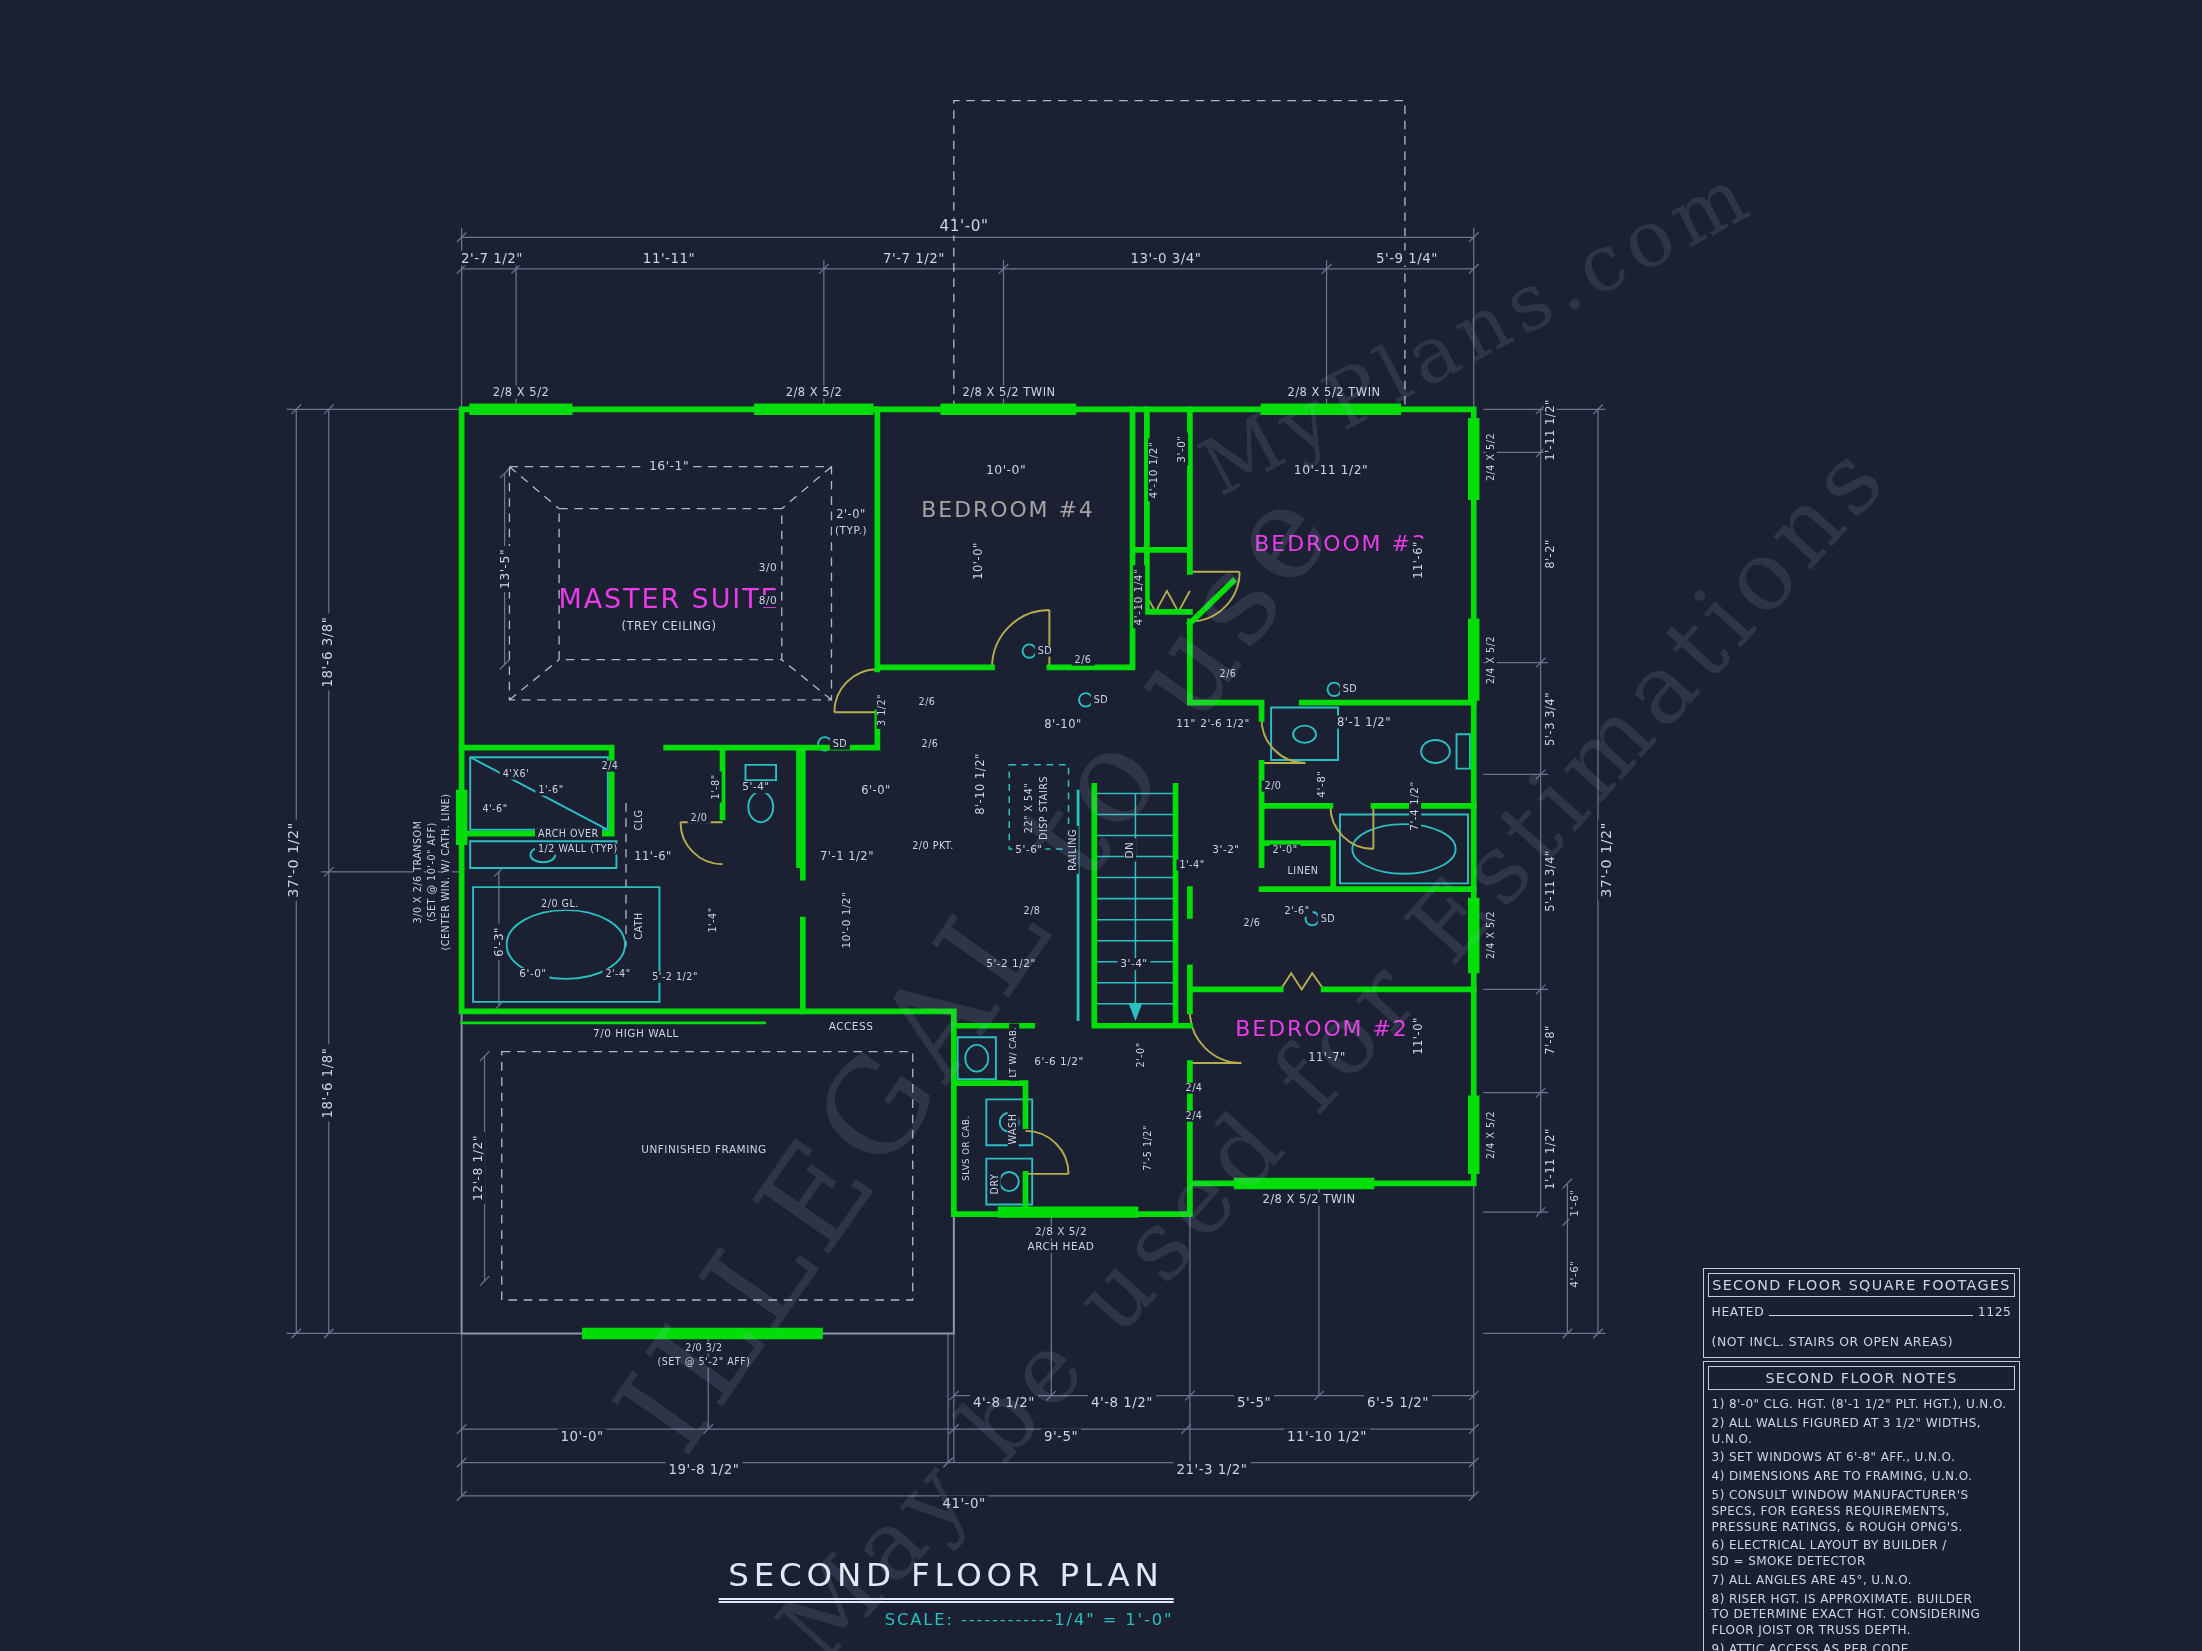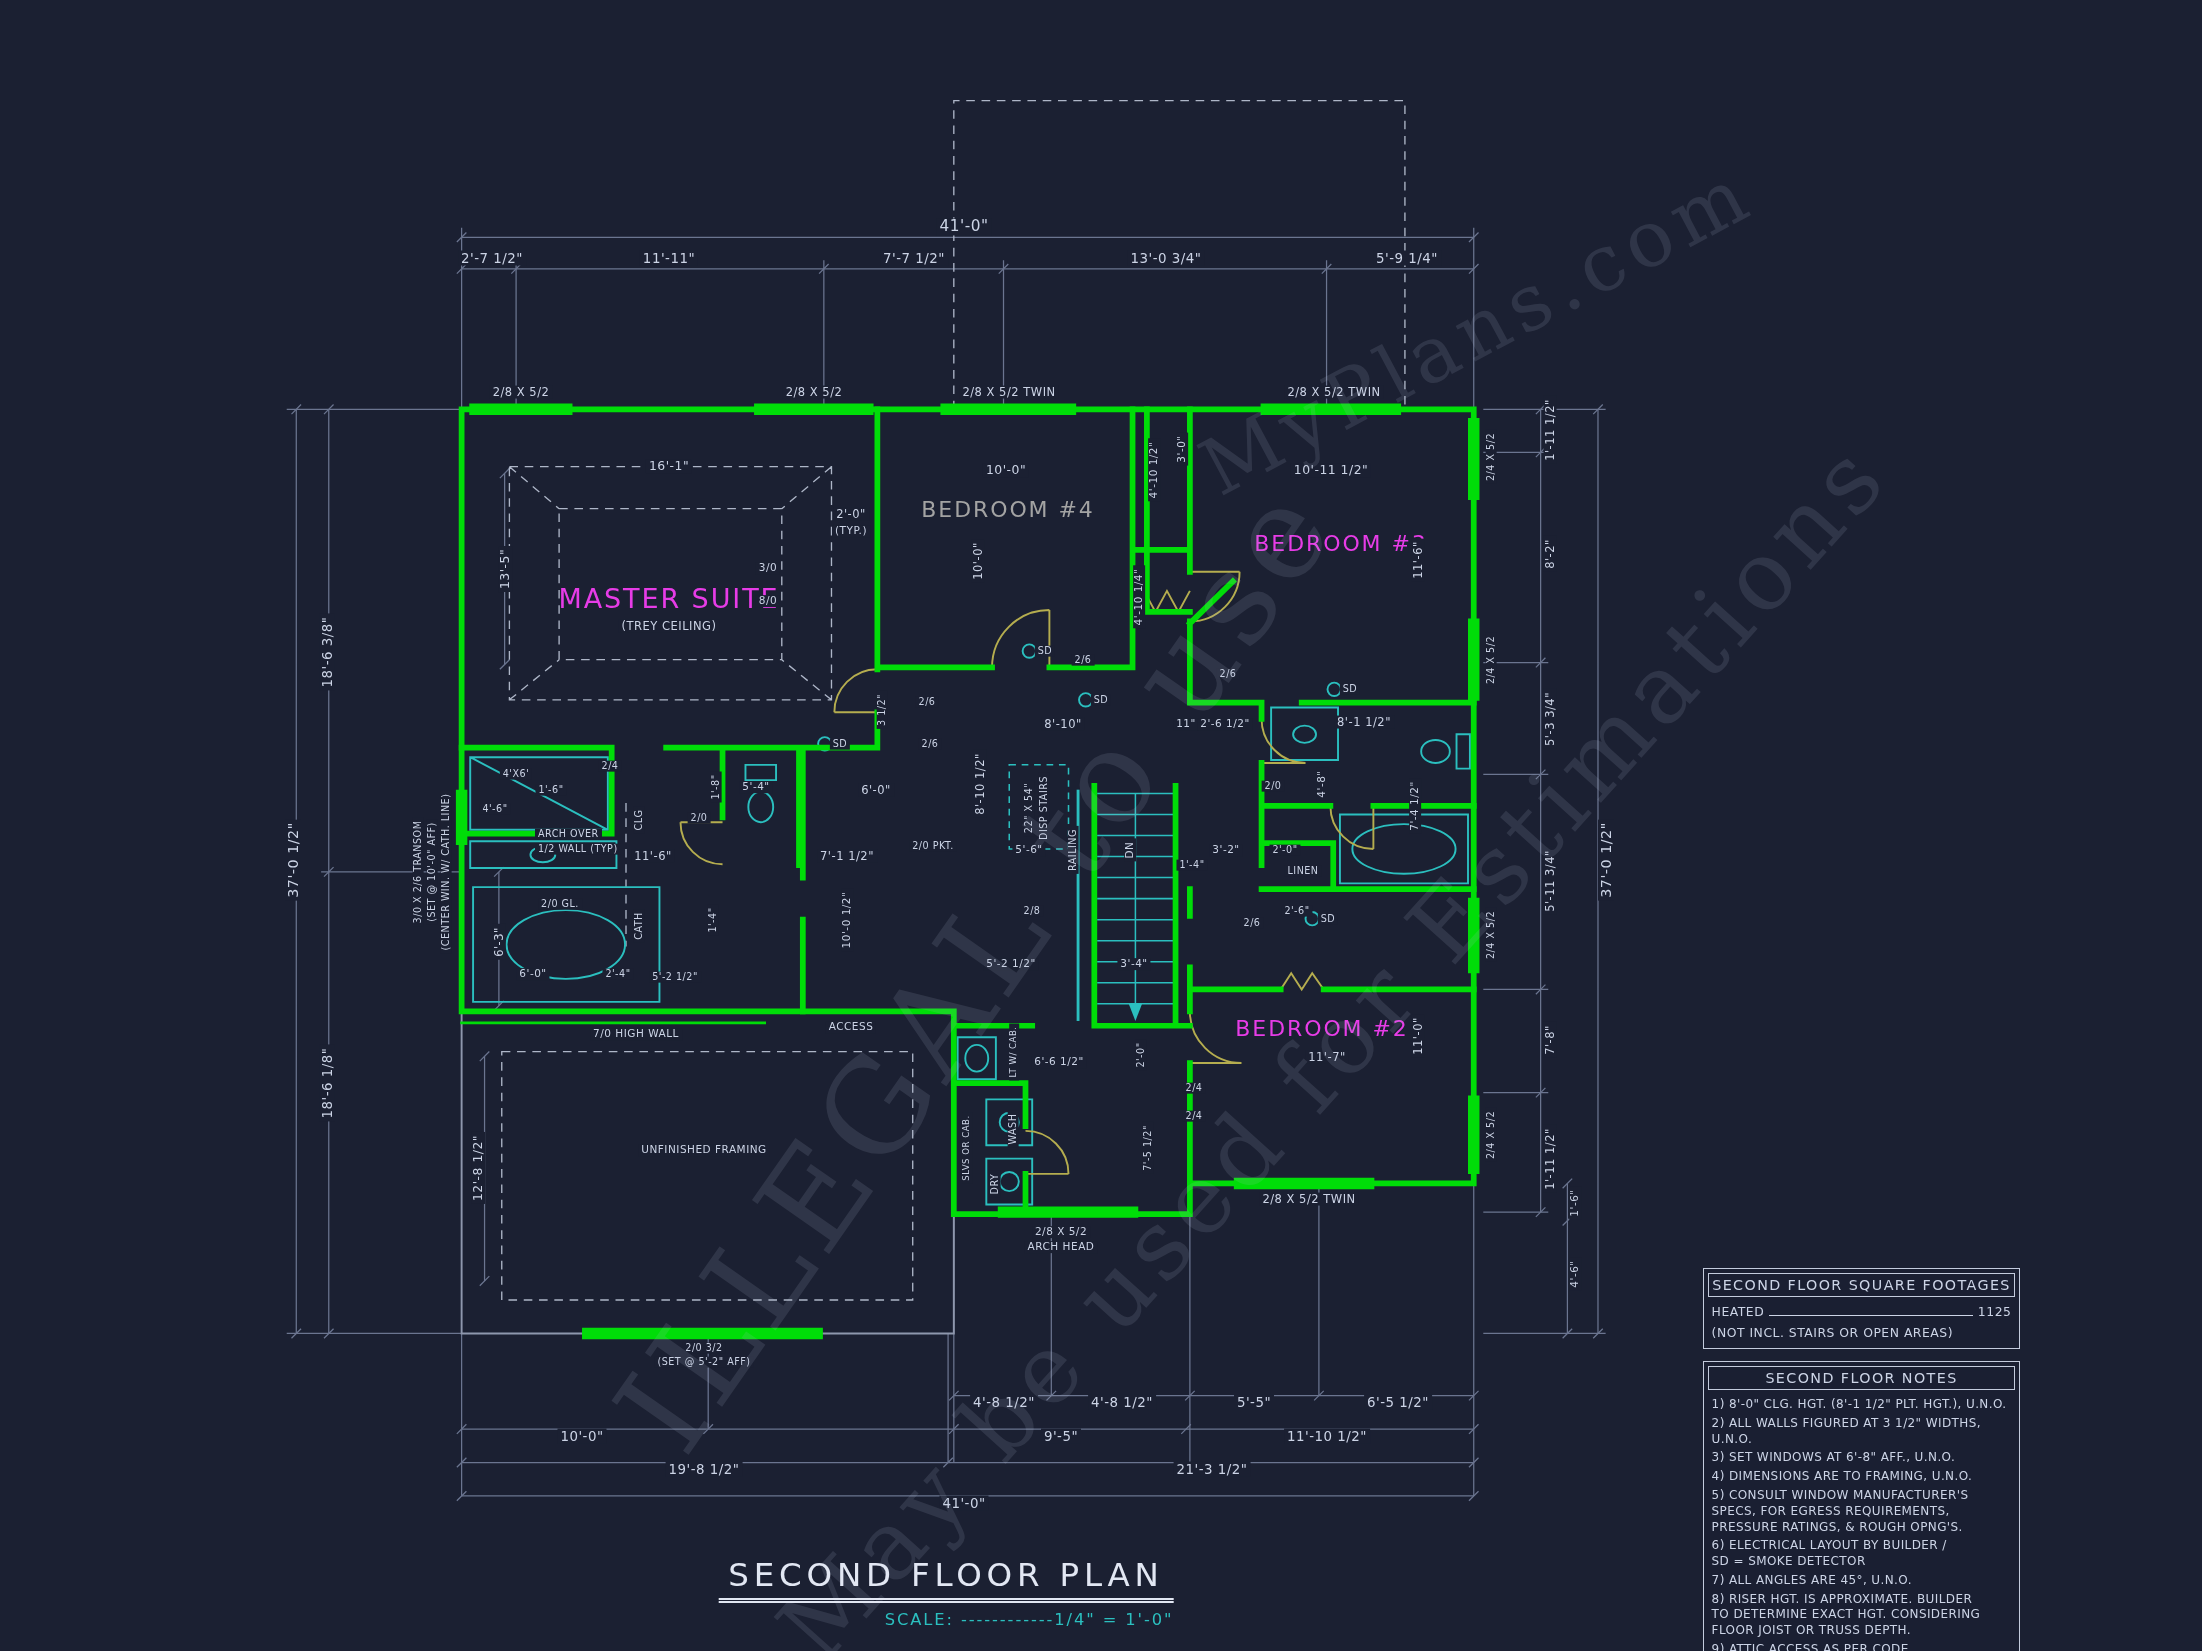--- a/index.html
+++ b/index.html
@@ -30,21 +30,21 @@
   .panel{
     position:absolute;border:1.9px solid #c3cbdd;
     color:#ccd4e6;background:rgba(27,32,50,0.6);
   }
   .panel-header{
     border:1.4px solid #c3cbdd;margin:3.8px;padding:2.9px 1.9px;
     text-align:center;font-size:14.3px;letter-spacing:1.4px;
   }
   .panel-body{padding:3.8px 7.6px 7.6px 7.6px;}
   #sqft-body{font-size:12.4px;letter-spacing:0.5px;}
-  .heated-row{display:flex;align-items:flex-end;margin-bottom:6px;}
+  .heated-row{display:flex;align-items:flex-end;margin-bottom:15px;}
   .heated-row .leader{flex:1;border-bottom:1px solid #ccd4e6;margin:0 4.8px 2.9px 4.8px;height:1px;}
   .note-item{
     white-space:pre-line;font-size:12px;line-height:1.32;
     letter-spacing:0.4px;margin-bottom:2.9px;
   }
   
   #title-block{position:absolute;left:946px;top:1556px;transform:translateX(-50%);text-align:right;}
   #plan-title{
     display:inline-block;color:#e2e7f3;font-size:32.5px;letter-spacing:4.8px;
     border-bottom:5.7px double #e2e7f3;padding:0 9.6px 3.8px 9.6px;

